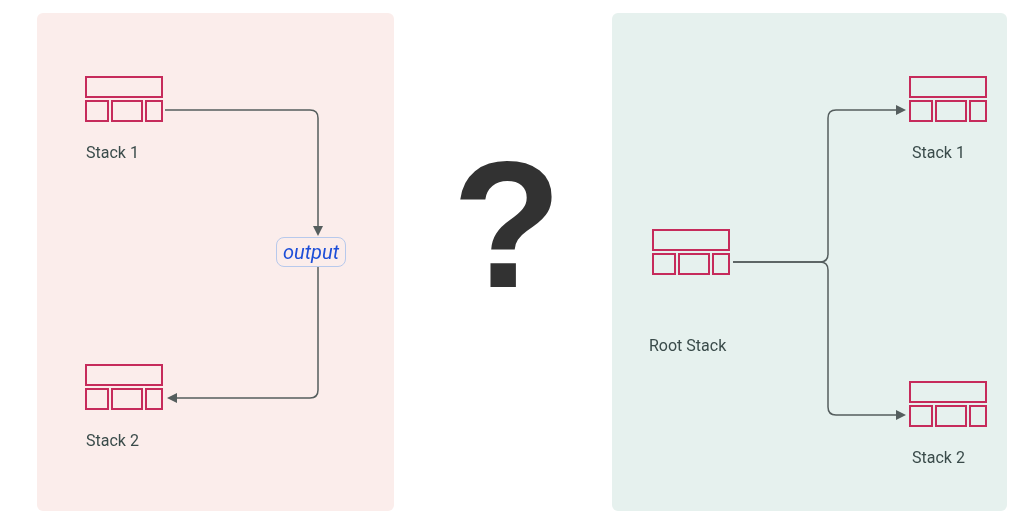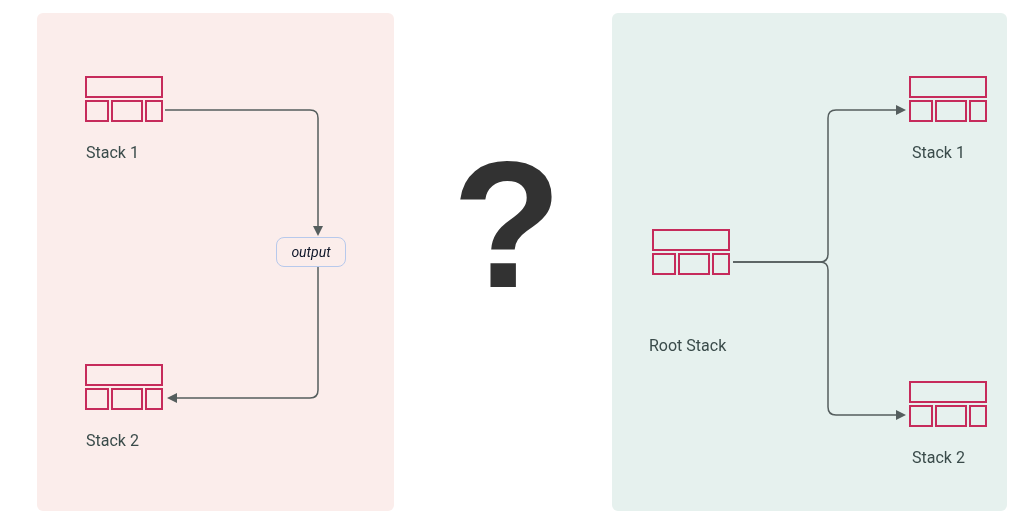--- a/index.html
+++ b/index.html
@@ -35,22 +35,22 @@
   .label {
     position: absolute;
     color: #3A4B4A;
     font-size: 16px;
     white-space: nowrap;
   }
   .output-box {
     position: absolute;
     border: 1.5px solid #B7C9EC;
     border-radius: 8px;
-    color: #0f172a;
-    font-size: 14px;
+    color: #1d4ed8;
+    font-size: 20px;
     font-style: italic;
     display: flex;
     align-items: center;
     justify-content: center;
     background: #fff0;
   }
   .arrow-path {
     stroke: #555E5E;
     stroke-width: 1.5;
     fill: none;

